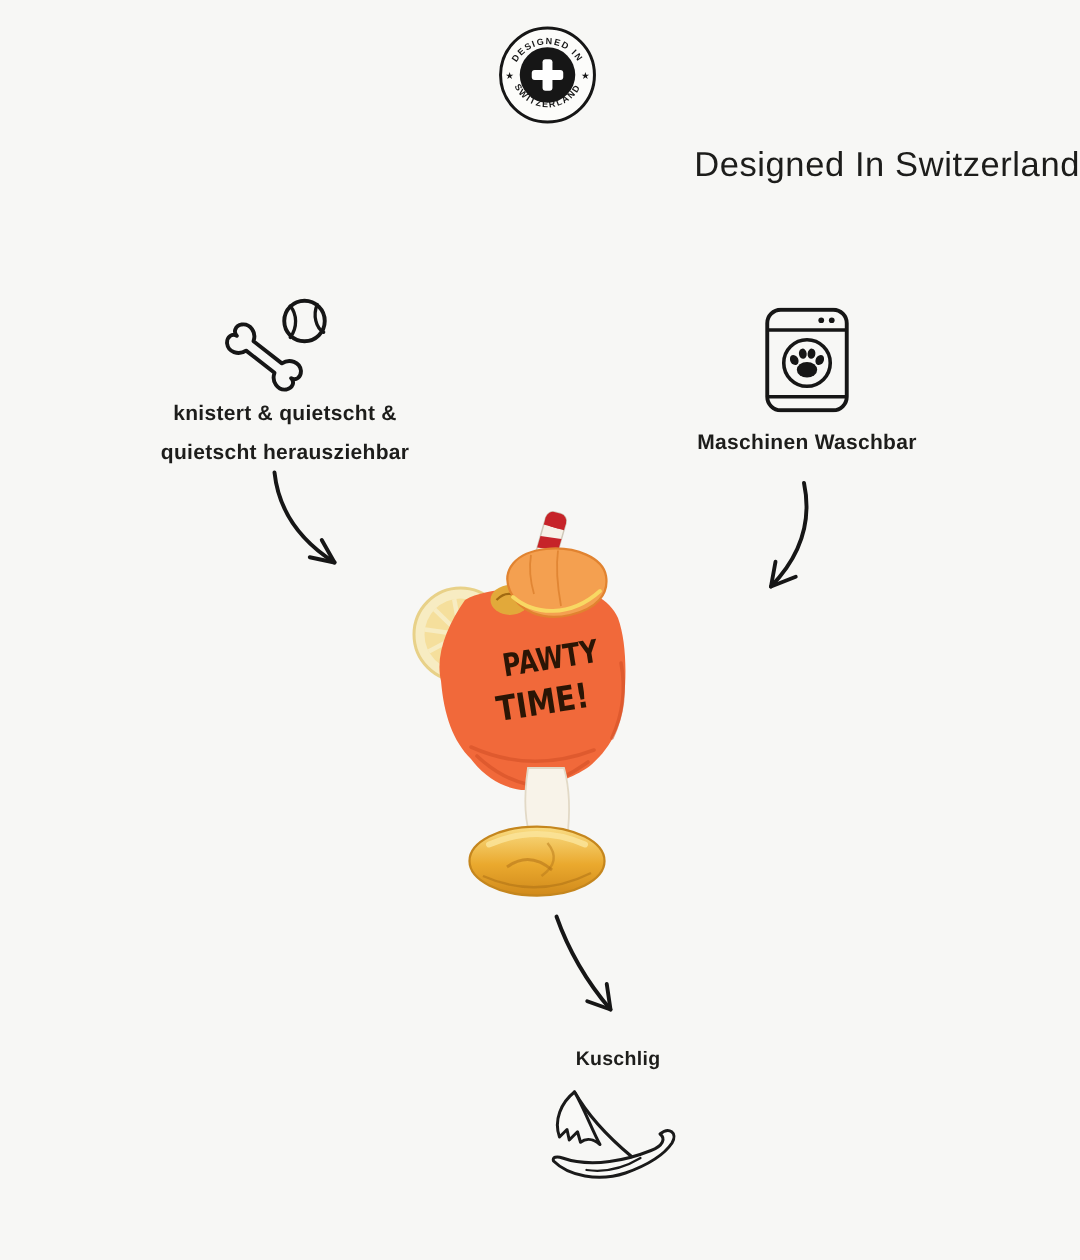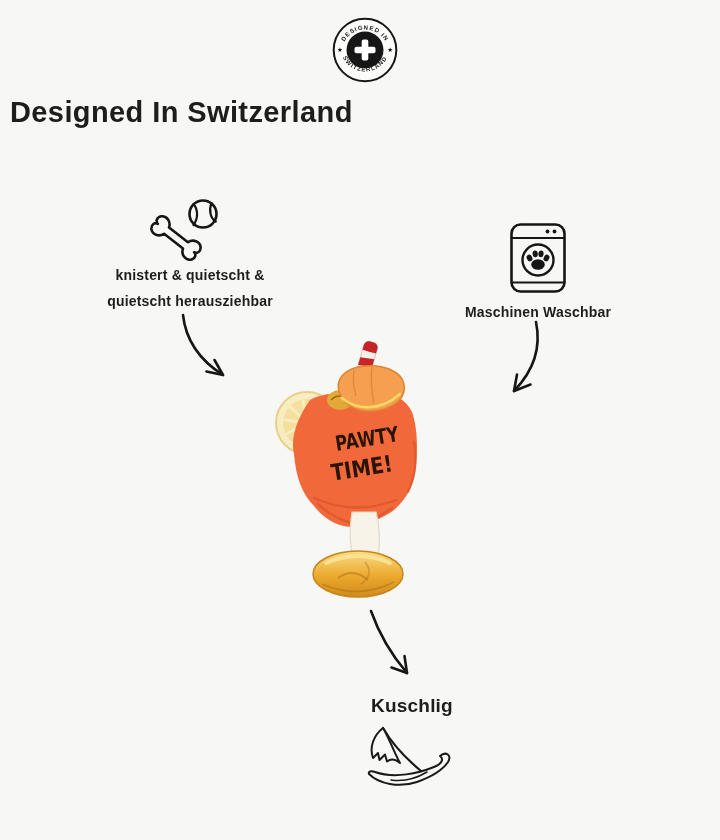--- a/index.html
+++ b/index.html
@@ -1,28 +1,28 @@
 <!DOCTYPE html>
 <html><head>
 <meta charset="utf-8">
 <style>
   html,body{margin:0;padding:0;background:#f7f7f5;}
   .page{position:relative;width:720px;height:840px;background:#f7f7f5;overflow:hidden;
         font-family:"Liberation Sans",sans-serif;color:#1d1d1b;}
   .badge{position:absolute;left:332px;top:17px;width:66px;height:66px;}
-  .title{position:absolute;left:10px;top:96px;width:710px;text-align:left;
-         font-size:29px;font-weight:700;letter-spacing:.4px;}
+  .title{position:absolute;left:10px;top:96px;width:710px;text-align:right;
+         font-size:23px;font-weight:400;letter-spacing:.4px;}
   .feature{position:absolute;text-align:center;}
   .feature svg{display:block;margin:0 auto;}
   .feature-left{left:58px;top:194px;width:264px;}
-  .feature-right{left:420px;top:223px;width:236px;}
+  .feature-right{left:420px;top:205px;width:236px;}
   .feature-bottom{left:337px;top:694px;width:150px;}
   .feature-text{font-size:14px;font-weight:bold;line-height:26px;letter-spacing:.2px;}
   .feature-right .feature-text{margin-top:8px;line-height:22px;}
-  .feature-bottom .feature-text{font-size:19px;line-height:24px;}
+  .feature-bottom .feature-text{font-size:13px;line-height:24px;}
   .feature-bottom svg{margin-top:6px;}
   .arrows{position:absolute;left:0;top:0;pointer-events:none;}
   .toy{position:absolute;left:268px;top:322px;}
   .badge-arc{font-size:6px;font-weight:bold;letter-spacing:1px;fill:#161616;}
   .badge-star{font-size:6.5px;fill:#161616;}
   .ink{stroke:#161616;fill:none;stroke-linecap:round;stroke-linejoin:round;}
 </style>
 </head>
 <body>
 

